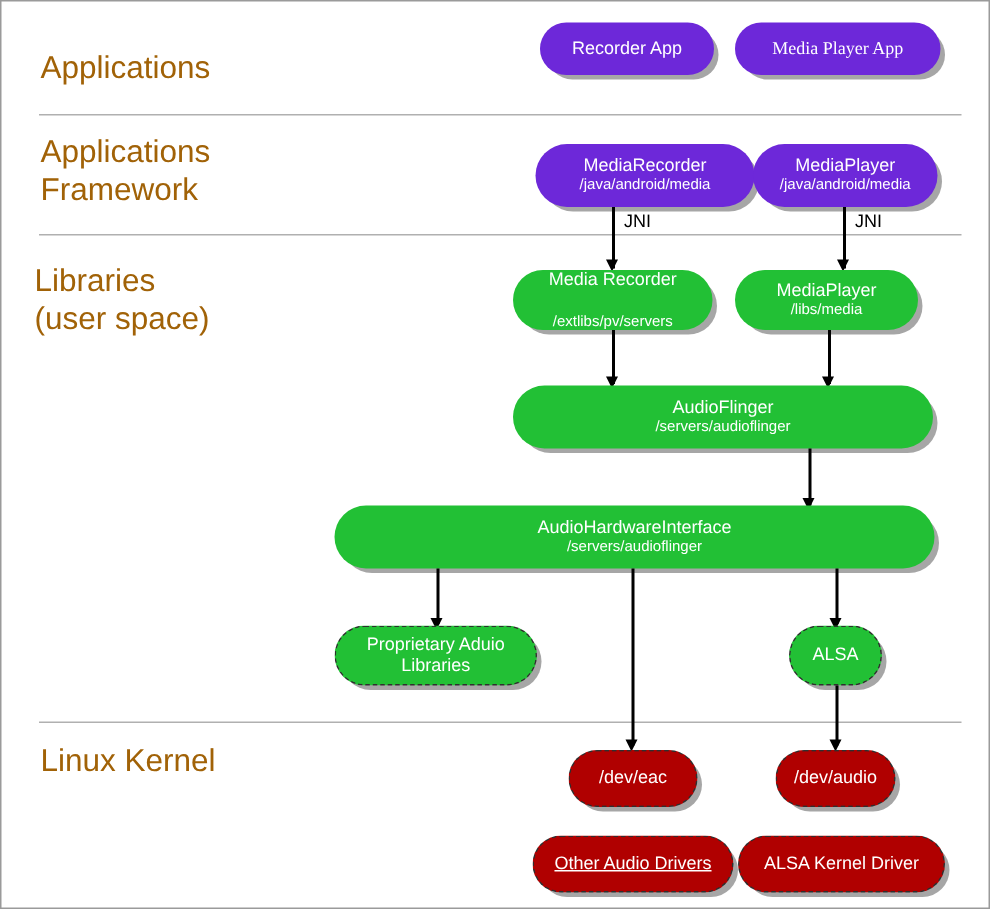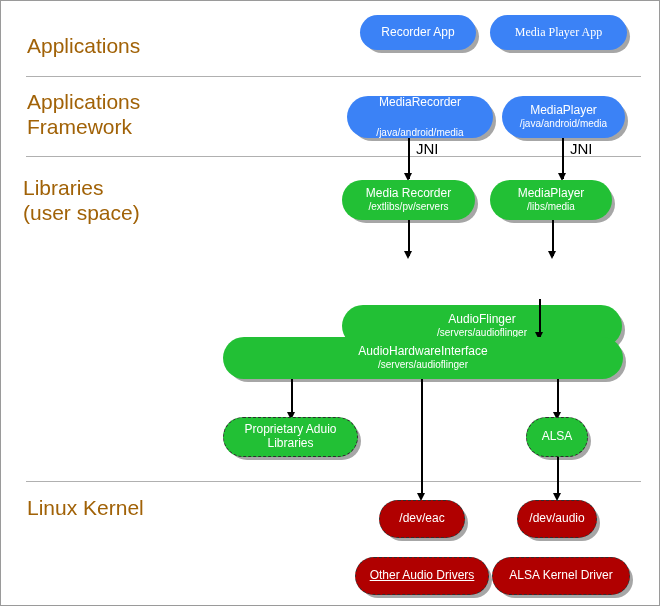--- a/index.html
+++ b/index.html
@@ -53,42 +53,42 @@
     line-height: 1.15;
   }
   .node .title {
     font-size: 12px;
     white-space: nowrap;
   }
   .node .sub {
     font-size: 10px;
     white-space: nowrap;
   }
-  .node.blue  { background: #3b82f6; }
+  .node.blue  { background: #6d28d9; }
   .node.green { background: #22c035; }
   .node.red   { background: #b00000; }
   .node.dashed { border: 1.5px dashed #2f2f2f; }
 
   
   .vline {
     position: absolute;
     width: 1.5px;
     background: #000000;
   }
   .arrowhead {
     position: absolute;
     width: 0;
     height: 0;
     border-left: 4.5px solid transparent;
     border-right: 4.5px solid transparent;
     border-top: 8px solid #000000;
   }
   .edge-label {
     position: absolute;
-    font-size: 15px;
+    font-size: 12px;
     color: #000000;
     font-family: "Liberation Sans", sans-serif;
     white-space: nowrap;
   }
 </style>
 </head>
 <body>
 
 <div id="diagram-root">
 
@@ -107,55 +107,55 @@
   <div class="layer-label" style="left:26px; top:494px;">Linux Kernel</div>
 
   <div class="node blue" style="left:359px; top:14px; width:116px; height:35px;">
     <span class="title">Recorder App</span>
   </div>
 
   <div class="node blue" style="left:489px; top:14px; width:137px; height:35px;font-family:Liberation Serif, serif;">
     <span class="title">Media Player App</span>
   </div>
 
-  <div class="node blue" style="left:346px; top:95px; width:146px; height:42px;justify-content:space-between;">
+  <div class="node blue" style="left:356px; top:95px; width:146px; height:42px;">
     <span class="title">MediaRecorder</span>
     <span class="sub">/java/android/media</span>
   </div>
 
   <div class="node blue" style="left:501px; top:95px; width:123px; height:42px;">
     <span class="title">MediaPlayer</span>
     <span class="sub">/java/android/media</span>
   </div>
 
   <div class="vline" style="left:407px; top:137px; height:41px;"></div>
   <div class="arrowhead" style="left:403px; top:172px;"></div>
   <div class="edge-label" style="left:415px; top:139px;">JNI</div>
 
   <div class="vline" style="left:561px; top:137px; height:41px;"></div>
   <div class="arrowhead" style="left:557px; top:172px;"></div>
   <div class="edge-label" style="left:569px; top:139px;">JNI</div>
 
-  <div class="node green" style="left:341px; top:179px; width:133px; height:40px;">
+  <div class="node green" style="left:341px; top:179px; width:133px; height:40px;justify-content:space-between;">
     <span class="title">Media Recorder</span>
     <span class="sub">/extlibs/pv/servers</span>
   </div>
 
   <div class="node green" style="left:489px; top:179px; width:122px; height:40px;">
     <span class="title">MediaPlayer</span>
     <span class="sub">/libs/media</span>
   </div>
 
   <div class="vline" style="left:407px; top:219px; height:36px;"></div>
   <div class="arrowhead" style="left:403px; top:250px;"></div>
 
   <div class="vline" style="left:551px; top:219px; height:36px;"></div>
   <div class="arrowhead" style="left:547px; top:250px;"></div>
 
-  <div class="node green" style="left:341px; top:256px; width:280px; height:42px;margin-top:48px;">
+  <div class="node green" style="left:341px; top:256px; width:280px; height:42px;">
     <span class="title">AudioFlinger</span>
     <span class="sub">/servers/audioflinger</span>
   </div>
 
   <div class="vline" style="left:538px; top:298px; height:38px;"></div>
   <div class="arrowhead" style="left:534px; top:331px;"></div>
 
   <div class="node green" style="left:222px; top:336px; width:400px; height:42px;">
     <span class="title">AudioHardwareInterface</span>
     <span class="sub">/servers/audioflinger</span>

